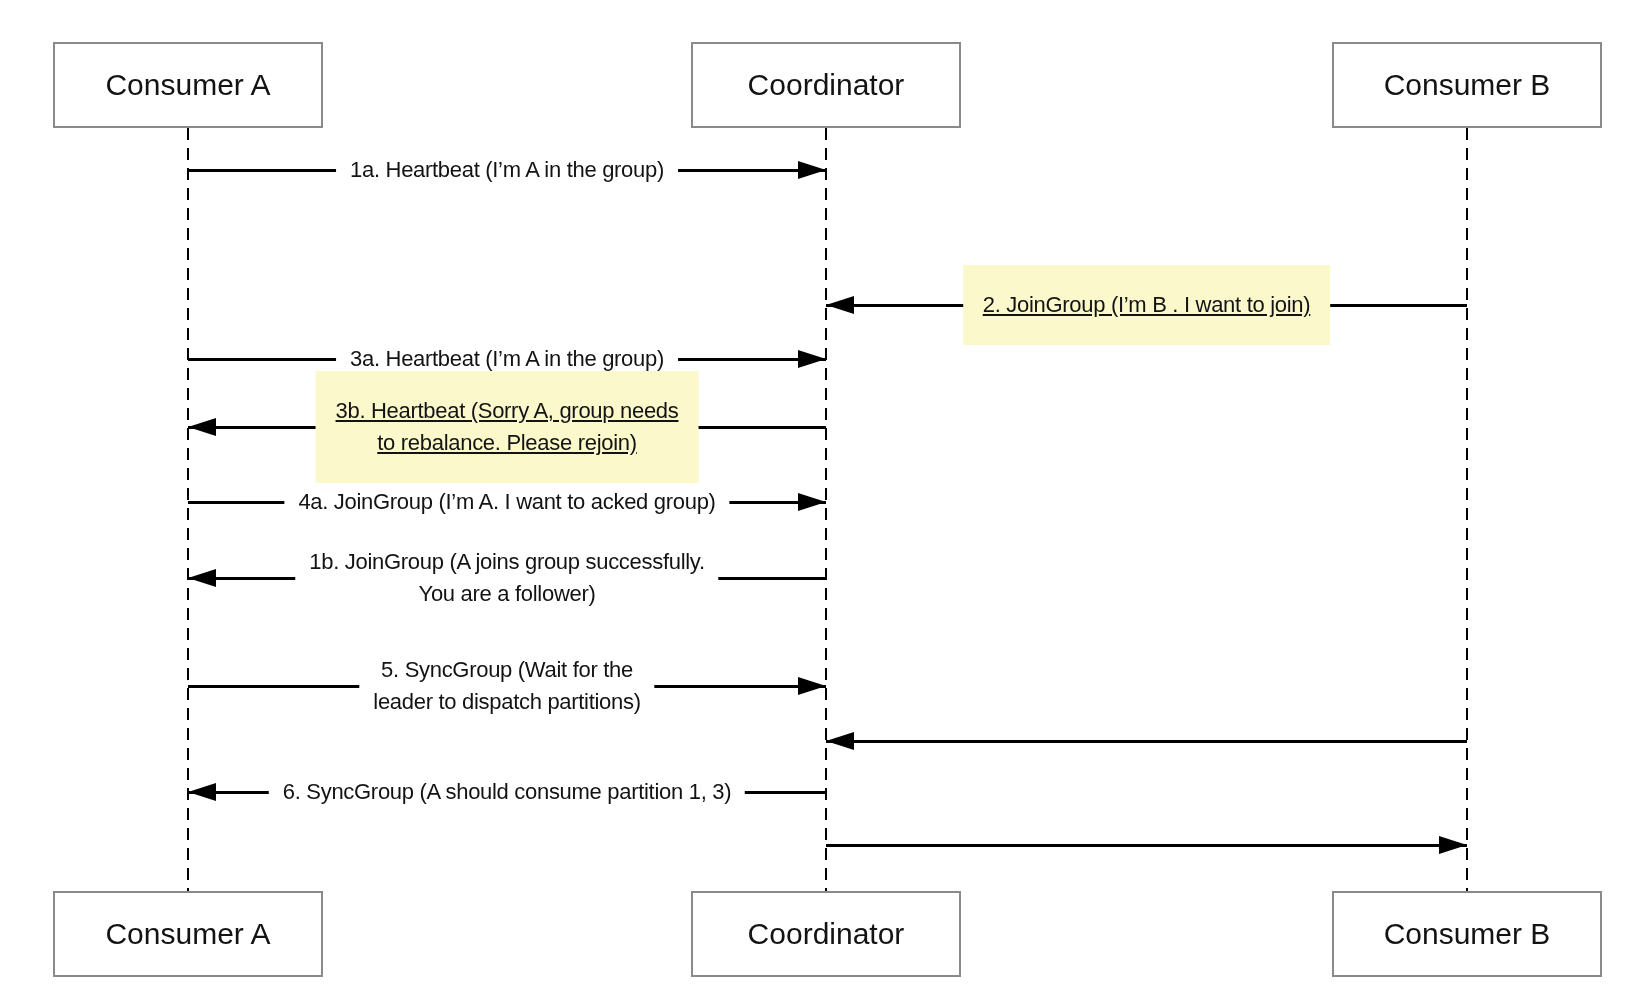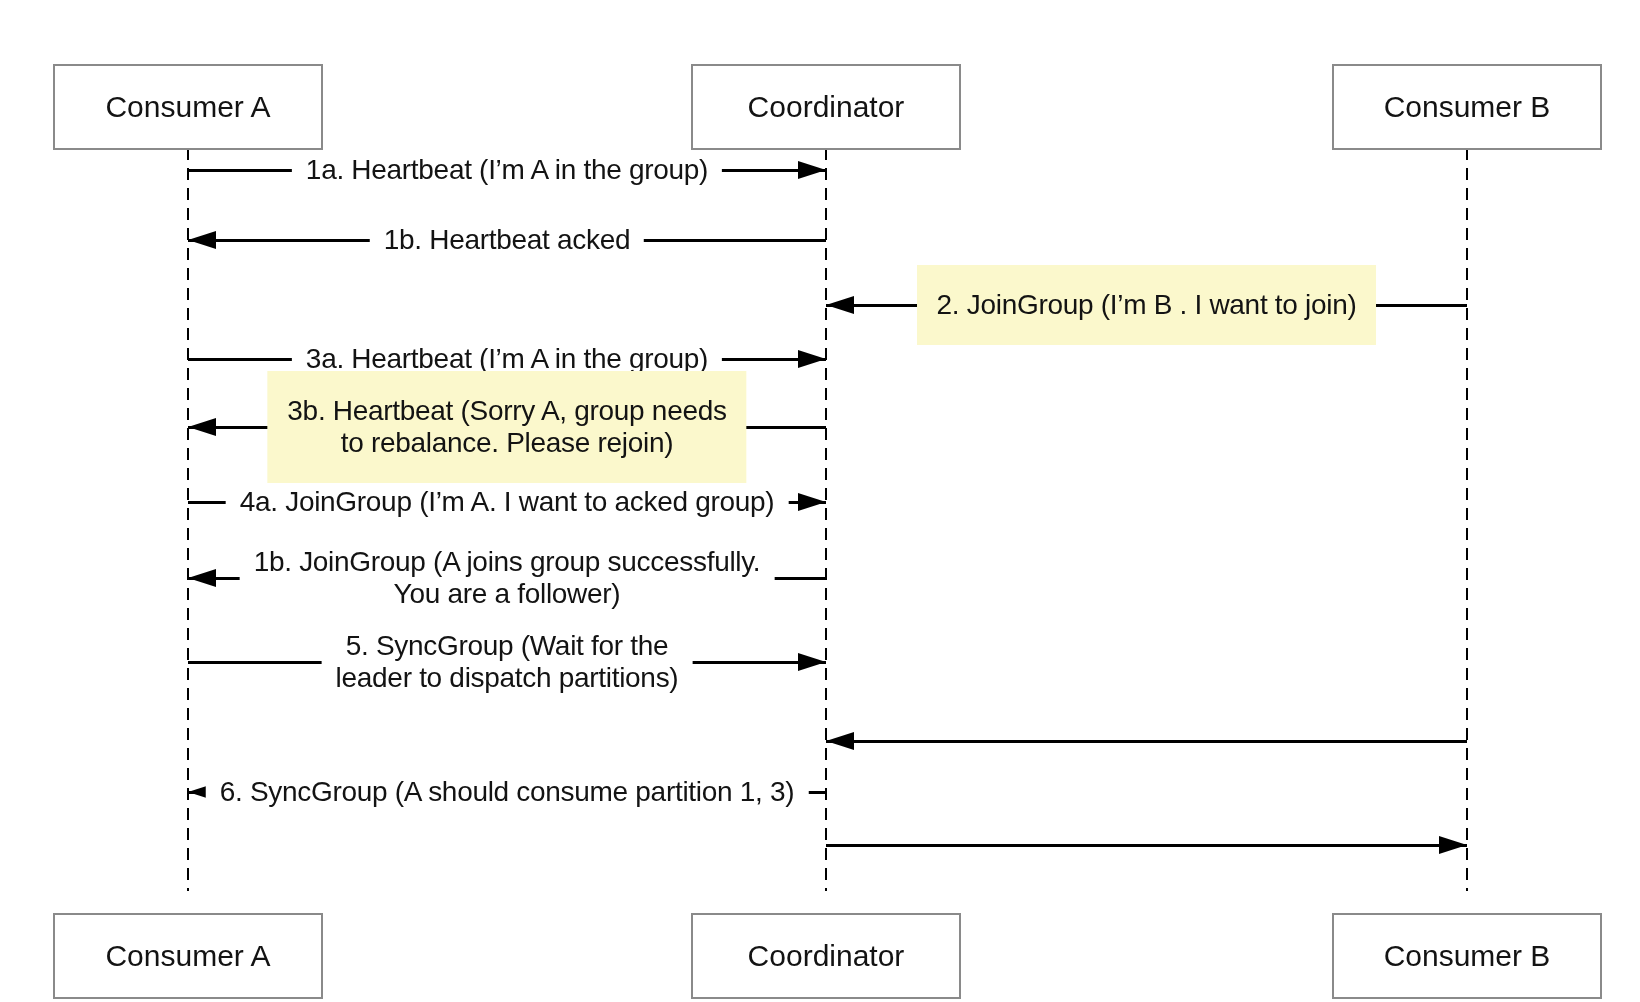--- a/index.html
+++ b/index.html
@@ -15,21 +15,20 @@
     background:repeating-linear-gradient(to bottom, var(--line,#000) 0 12px, transparent 12px 20px);
   }
   .actor-box{
     position:absolute;
     box-sizing:border-box;
     background:var(--boxfill,#fff);
     border:2px solid var(--boxborder,#8a8a8a);
     display:flex;
     align-items:center;
     justify-content:center;
-    margin-top:22px;
   }
   .actor-label{
     font-size:30px;
     color:var(--text,#111);
     white-space:nowrap;
   }
   .message{position:absolute;}
   .msg-line{
     position:absolute;left:0;right:0;top:59px;height:3px;
     background:var(--line,#000);
@@ -39,30 +38,31 @@
     border-top:9px solid transparent;
     border-bottom:9px solid transparent;
   }
   .arrowhead.right{right:0;border-left:28px solid var(--line,#000);}
   .arrowhead.left{left:0;border-right:28px solid var(--line,#000);}
   .msg-label{
     position:absolute;left:50%;top:60px;
     transform:translate(-50%,-50%);
     background:var(--bg,#fff);
     padding:2px 14px;
-    font-size:28px;
+    font-size:22px;
     line-height:32px;
     letter-spacing:-0.3px;
     text-align:center;
     white-space:nowrap;
     color:var(--text,#111);
   }
   .msg-label.hl{
     background:var(--hl,#fbf8cc);
     padding:24px 20px;
+    text-decoration:underline;
   }
 </style>
 </head>
 <body>
 
 <div id="canvas" style="width: 1640px; height: 1002px; --bg: #ffffff; --line: #000000; --text: #131313; --hl: #fbf8cc; --boxborder: #8a8a8a; --boxfill: #ffffff;">
 
     <div class="actor-group">
       <div class="lifeline" style="left: 187px; top: 128px; height: 763px;"></div>
       <div class="actor-box top" style="left: 53px; top: 42px; width: 270px; height: 86px;">
@@ -94,27 +94,20 @@
     </div>
 
     <div class="message" style="left: 188px; top: 110px; width: 638px; height: 120px;">
       <div class="msg-line"></div>
       <div class="arrowhead right"></div>
       <div class="msg-label">
         <div>1a. Heartbeat (I’m A in the group)</div>
       </div>
     </div>
 
-    <div class="message" style="left: 188px; top: 180px; width: 638px; height: 120px;">
-      <div class="msg-line"></div>
-      <div class="arrowhead left"></div>
-      <div class="msg-label">
-        <div>1b. Heartbeat acked</div>
-      </div>
-    </div>
 
     <div class="message" style="left: 826px; top: 245px; width: 641px; height: 120px;">
       <div class="msg-line"></div>
       <div class="arrowhead left"></div>
       <div class="msg-label hl">
         <div>2. JoinGroup (I’m B . I want to join)</div>
       </div>
     </div>
 
     <div class="message" style="left: 188px; top: 299px; width: 638px; height: 120px;">
@@ -145,21 +138,21 @@
     <div class="message" style="left: 188px; top: 518px; width: 638px; height: 120px;">
       <div class="msg-line"></div>
       <div class="arrowhead left"></div>
       <div class="msg-label">
         <div>1b. JoinGroup (A joins group successfully.</div>
         <div>You are a follower)</div>
       </div>
     </div>
 
 
-    <div class="message" style="left: 188px; top: 602px; width: 638px; height: 120px;">
+    <div class="message" style="left: 188px; top: 626px; width: 638px; height: 120px;">
       <div class="msg-line"></div>
       <div class="arrowhead right"></div>
       <div class="msg-label">
         <div>5. SyncGroup (Wait for the</div>
         <div>leader to dispatch partitions)</div>
       </div>
     </div>
 
     <div class="message" style="left: 826px; top: 681px; width: 641px; height: 120px;">
       <div class="msg-line"></div>

